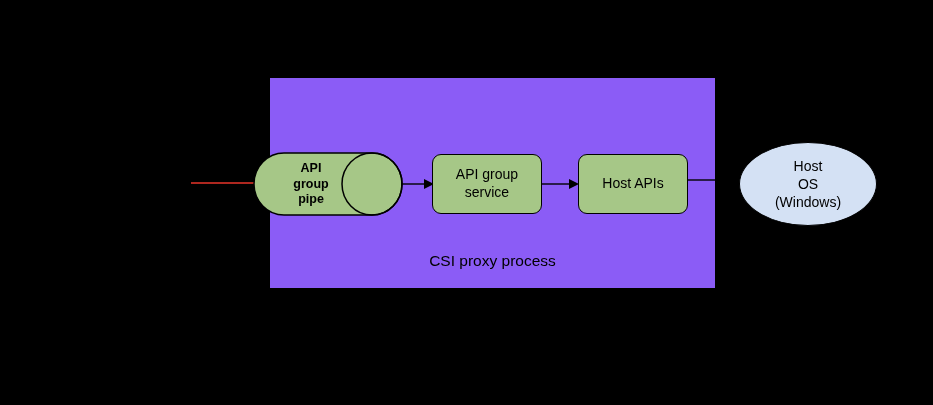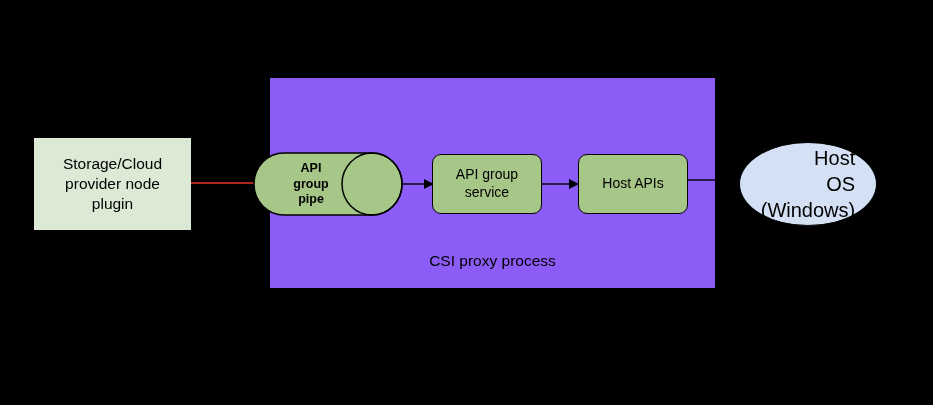--- a/index.html
+++ b/index.html
@@ -126,47 +126,42 @@
     height: 84px;
     background: #d4e1f4;
     border: 1px solid #000000;
     border-radius: 50%;
     box-sizing: border-box;
     display: flex;
     align-items: center;
     justify-content: center;
   }
   #host-os .txt {
-    font-size: 20px;
-    text-align: right;
+    font-size: 14px;
+    text-align: center;
     line-height: 1.3;
     white-space: pre-line;
     color: #000000;
   }
 
   
   .conn {
     position: absolute;
     pointer-events: none;
   }
 </style>
 </head>
 <body>
 
 <div id="canvas">
 
   <div id="csi-panel">
     <div id="csi-panel-label">CSI proxy process</div>
   </div>
 
-  <div id="node-plugin-box">
-    <div class="txt">Storage/Cloud
-provider node
-plugin</div>
-  </div>
 
   <svg class="conn" style="left:190px; top:172px;" width="78" height="22" viewBox="0 0 78 22">
     <line x1="1" y1="11" x2="64" y2="11" stroke="#e8352a" stroke-width="1.6"></line>
     <polygon points="64,5.5 76,11 64,16.5" fill="#e8352a"></polygon>
   </svg>
 
   <div id="api-group-pipe">
     <svg width="150" height="64" viewBox="0 0 150 64">
       <path d="M 31,1 L 119,1 A 30,31 0 0 1 119,63 L 31,63 A 30,31 0 0 1 31,1 Z" fill="#a6c787" stroke="#000000" stroke-width="1.5"></path>
       <ellipse cx="119" cy="32" rx="30" ry="31" fill="none" stroke="#000000" stroke-width="1.5"></ellipse>

